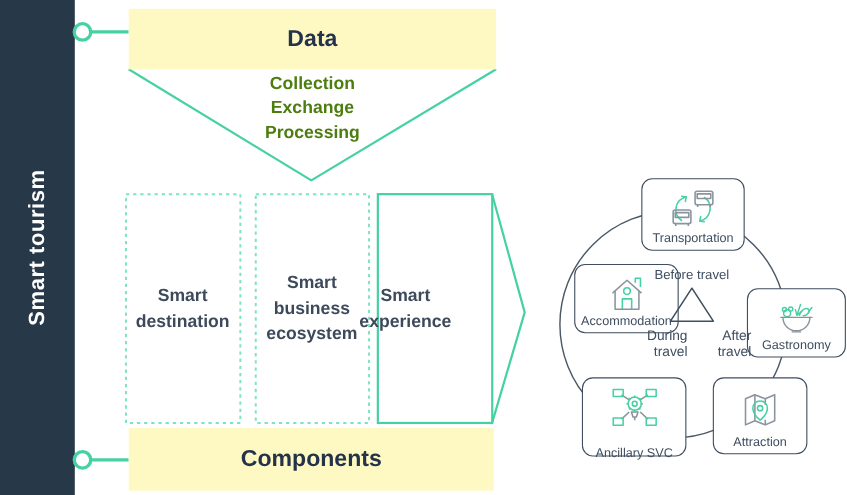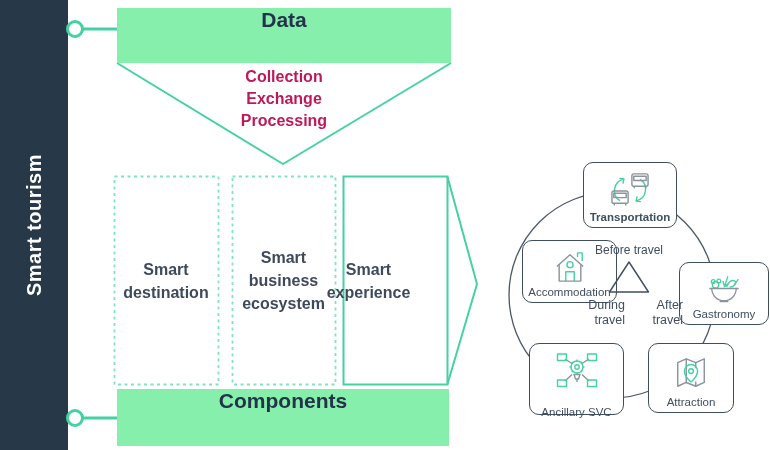--- a/index.html
+++ b/index.html
@@ -13,47 +13,47 @@
     display:flex;align-items:center;justify-content:center;z-index:0;
   }
   .sidebar-title{
     writing-mode:vertical-rl;transform:rotate(180deg);
     color:#ffffff;font-size:20px;font-weight:700;letter-spacing:.5px;white-space:nowrap;
   }
   
   .overlay{position:absolute;left:0;top:0;z-index:1;pointer-events:none;}
   
   .band{
-    position:absolute;left:117px;width:334px;background:#86efac;z-index:2;
-    display:flex;justify-content:center;
+    position:absolute;left:117px;width:334px;background:#fef9c3;z-index:2;
+    display:flex;align-items:center;justify-content:center;
     color:#24334a;font-size:21px;font-weight:700;
   }
   .band.data{top:8px;height:55px;}
   .band.components{top:389px;height:57px;width:332px;}
   .funnel-text{
     position:absolute;left:117px;top:66px;width:334px;z-index:2;
-    text-align:center;color:#be185d;font-size:16px;font-weight:600;line-height:22px;
+    text-align:center;color:#4d7c0f;font-size:16px;font-weight:600;line-height:22px;
   }
   .comp-label{
     position:absolute;top:176px;height:209px;z-index:2;box-sizing:border-box;
     display:flex;align-items:center;justify-content:center;text-align:center;
     color:#3d4a5c;font-size:16px;font-weight:600;line-height:23px;padding:0 7px;
   }
   .comp-label.c1{left:114px;width:104px;}
   .comp-label.c2{left:232px;width:103px;}
   .comp-label.c3{left:326px;width:85px;}
   
   .cnode{
     position:absolute;z-index:2;background:#ffffff;box-sizing:border-box;
     border:1.5px solid #3f4e60;border-radius:10px;
     display:flex;flex-direction:column;align-items:center;justify-content:space-between;
     padding:6px 2px 4px;
   }
   .cnode .clabel{font-size:11.5px;color:#3f4e60;white-space:nowrap;line-height:1;}
-  .cnode.transportation{left:583px;top:162px;width:94px;height:66px;font-weight:bold;}
+  .cnode.transportation{left:583px;top:162px;width:94px;height:66px;}
   .cnode.accommodation{left:486px;top:240px;width:95px;height:63px;margin-left:36px;}
   .cnode.gastronomy{left:679px;top:240px;width:90px;height:63px;margin-top:22px;}
   .cnode.ancillary{left:529px;top:343px;width:95px;height:72px;gap:17px;}
   .cnode.attraction{left:648px;top:343px;width:86px;height:70px;}
   .cicon{display:flex;align-items:center;justify-content:center;flex:1;}
   
   .phases{position:absolute;left:570px;top:244px;width:118px;z-index:2;color:#3f4e60;}
   .phase-before{text-align:center;font-size:12px;line-height:1;}
   .phases svg{display:block;margin:3px auto 0;}
   .phase-row{display:flex;justify-content:space-between;width:108px;margin:3px auto 0;}

